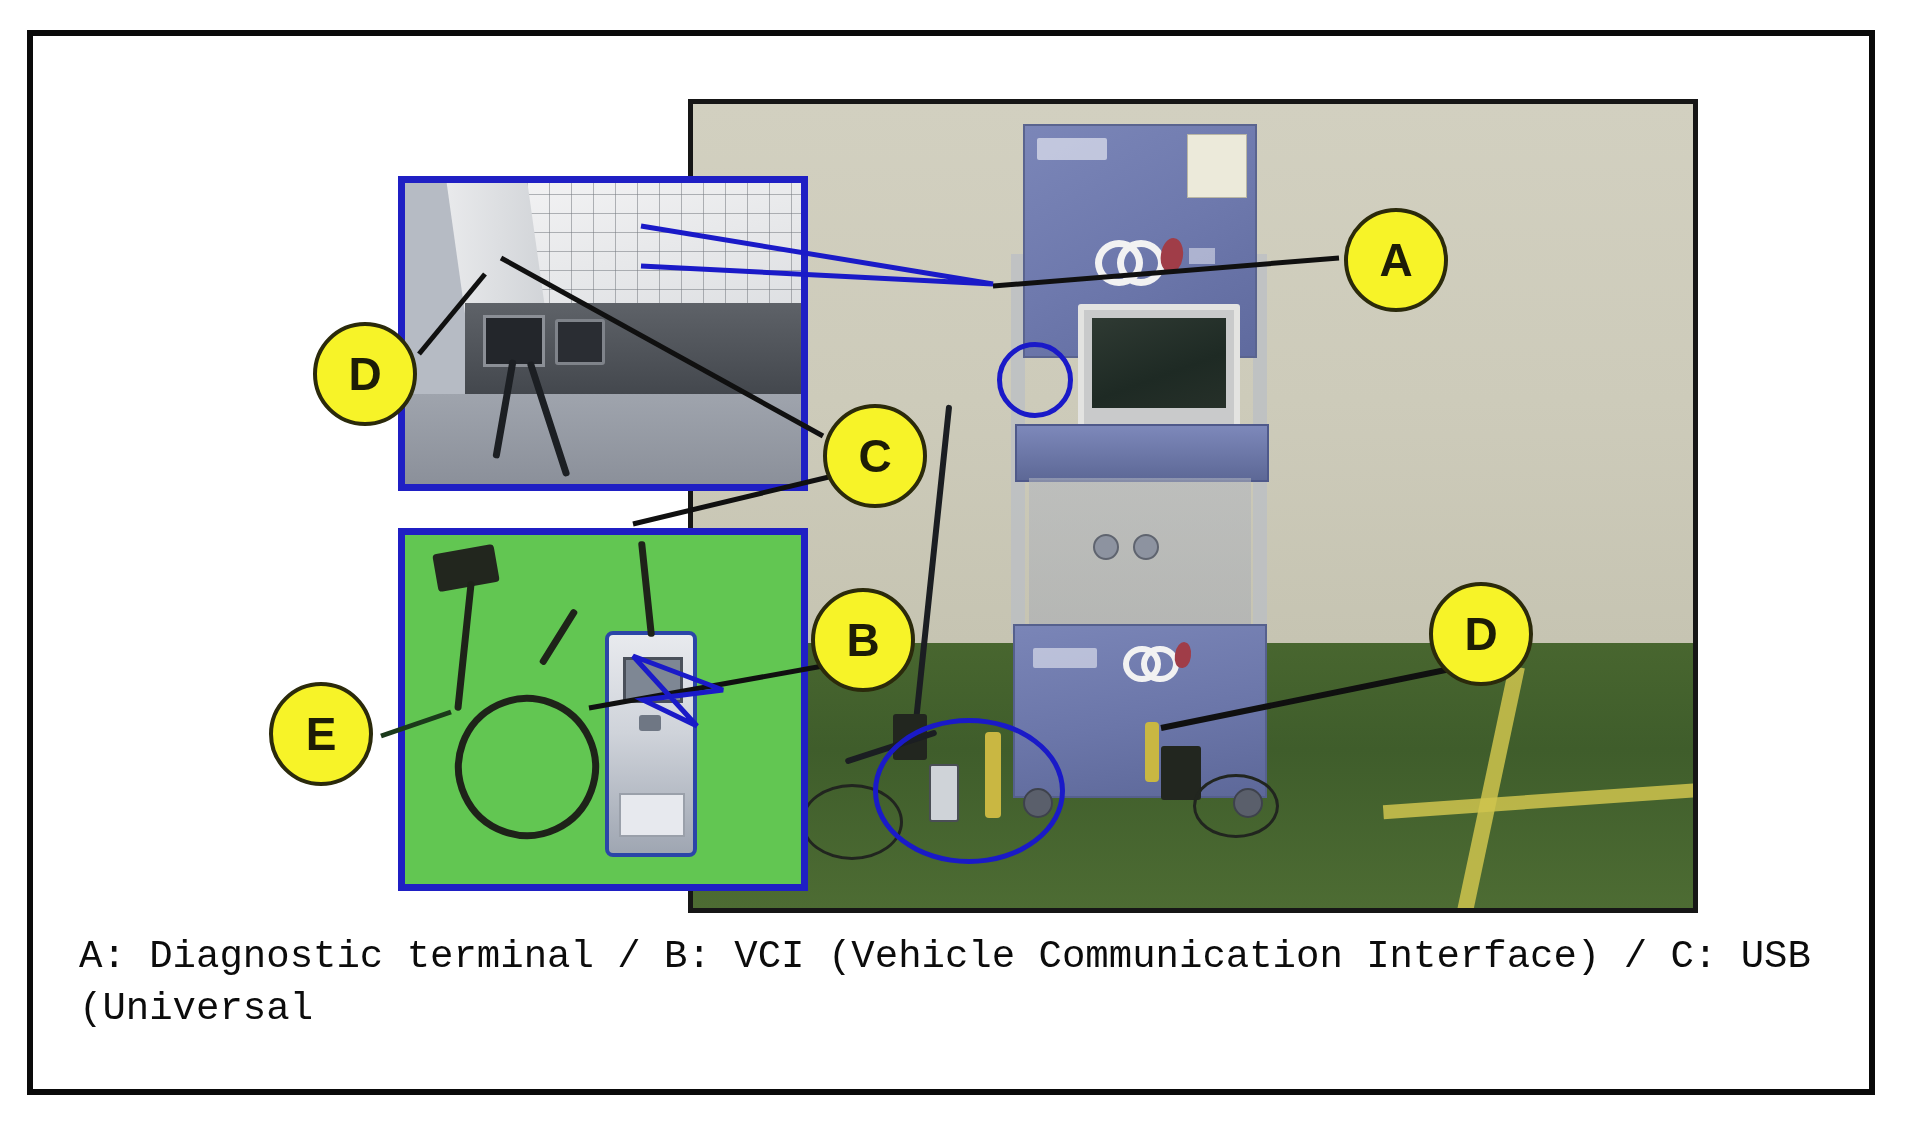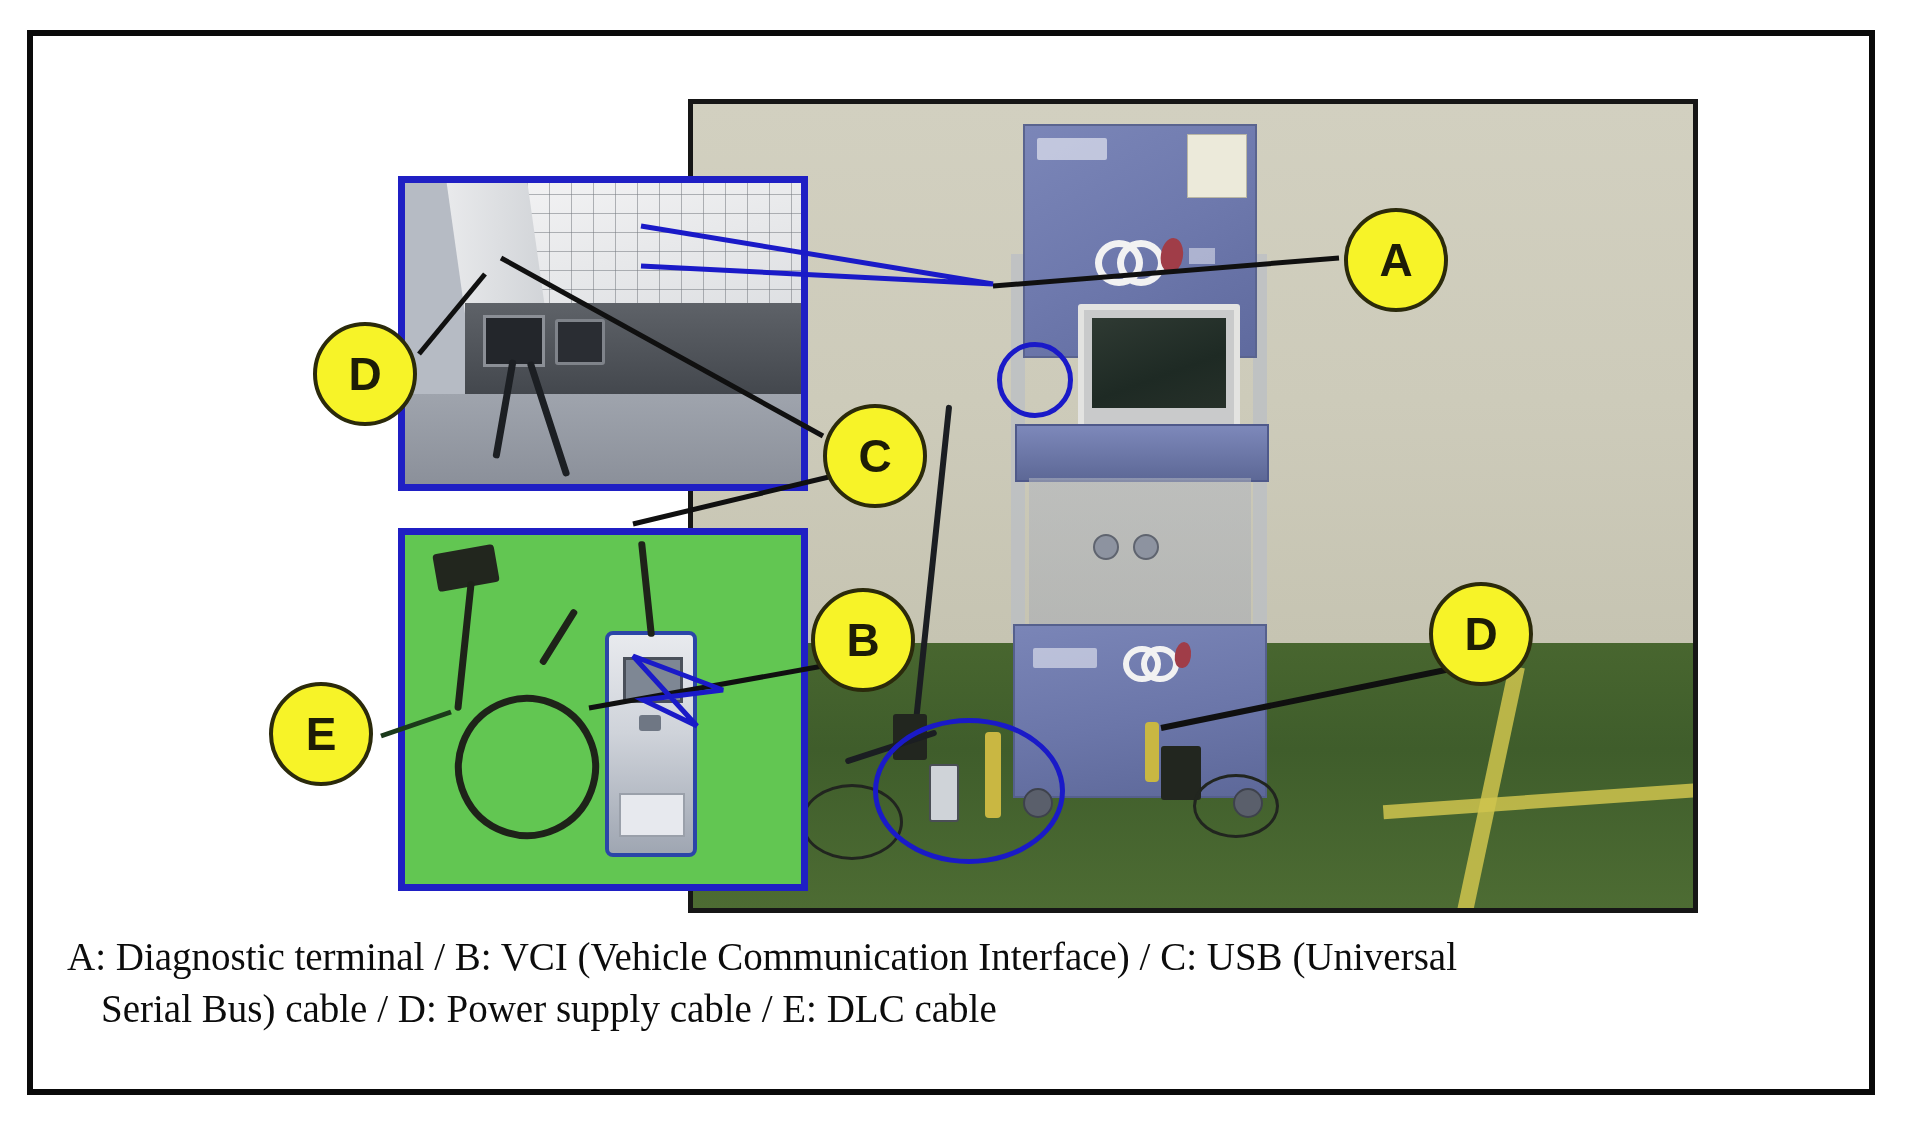--- a/index.html
+++ b/index.html
@@ -106,23 +106,23 @@
   .badge{position:absolute;width:104px;height:104px;border-radius:50%;
          background:#f7f328;border:4px solid #2b2a0b;
          display:flex;align-items:center;justify-content:center;
          font-size:46px;font-weight:bold;color:#1d1c06;
          font-family:"Liberation Sans",sans-serif;box-sizing:border-box;z-index:30;}
 
   
   #leaders{position:absolute;left:0;top:0;width:1848px;height:1065px;z-index:20;pointer-events:none;}
 
   
-  #caption{position:absolute;left:34px;top:895px;width:1760px;
+  #caption{position:absolute;left:46px;top:895px;width:1760px;
            font-size:39px;line-height:52px;color:#0c0c0c;
-           font-family:Liberation Serif, serif;}
+           font-family:Liberation Mono, monospace;}
   #caption .l2{display:block;padding-left:34px;}
 </style>
 </head>
 <body>
 
 <div id="frame">
 
   <div id="photo">
     <div class="wall"></div>
     <div class="floor"></div>
@@ -226,16 +226,15 @@
 
   <div class="badge" style="left:1311px;top:172px;">A</div>
   <div class="badge" style="left:280px;top:286px;">D</div>
   <div class="badge" style="left:790px;top:368px;">C</div>
   <div class="badge" style="left:778px;top:552px;">B</div>
   <div class="badge" style="left:1396px;top:546px;">D</div>
   <div class="badge" style="left:236px;top:646px;">E</div>
 
   <div id="caption">
     <span>A: Diagnostic terminal / B: VCI (Vehicle Communication Interface) / C: USB (Universal</span>
-    <span class="l2">Serial Bus) cable / D: Power supply cable / E: DLC cable</span>
   </div>
 
 </div>
 
 </body></html>

